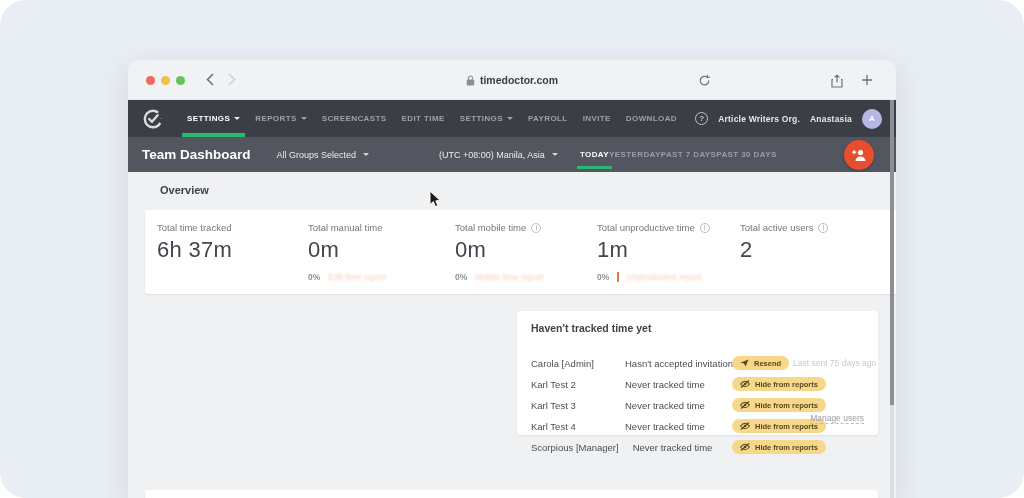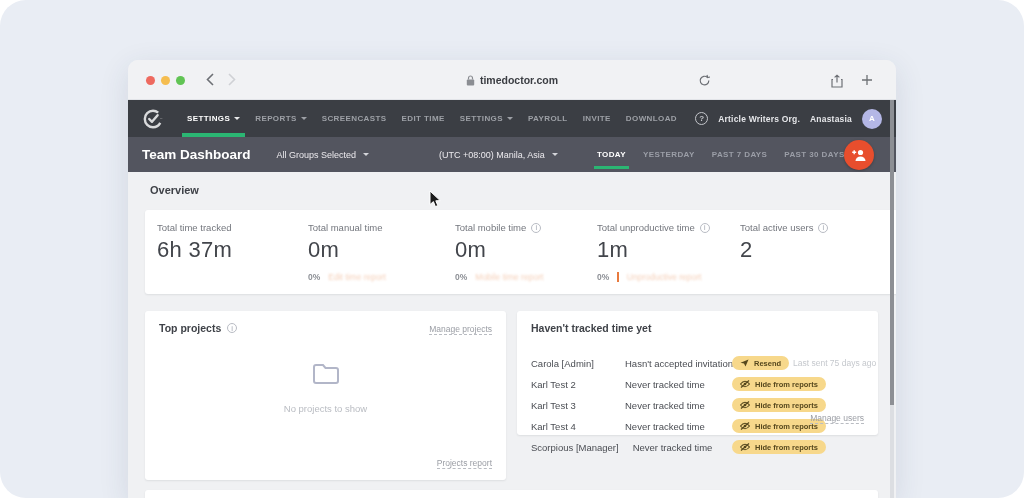--- a/index.html
+++ b/index.html
@@ -39,31 +39,31 @@
   .avatar { width:20px; height:20px; border-radius:50%; background:#b4b7e6; color:#fff;
             font-size:8px; font-weight:700; display:flex; align-items:center; justify-content:center; }
 
   
   .teambar { position:relative; height:35px; background:#53555f; display:flex; align-items:center; padding:0 14px; }
   .tb-title { font-size:13.5px; font-weight:700; color:#ffffff; margin-right:26px; white-space:nowrap; }
   .selector { display:flex; align-items:center; gap:7px; color:#eceaee; font-size:9px; white-space:nowrap; }
   .selector .chev { border-top-color:#d4d5da; }
   .sel-groups { margin-right:70px; }
   .sel-tz { margin-right:22px;justify-content:flex-end; }
-  .tab { position:relative; height:35px; display:flex; align-items:center; margin-left:17px;
+  .tab { position:relative; height:35px; display:flex; align-items:center; 
          font-size:8px; font-weight:700; letter-spacing:.4px; color:#9b9ea7; white-space:nowrap; }
   .tab.active { color:#ffffff; }
   .tab.active::after { content:""; position:absolute; left:-3px; right:-3px; bottom:3px; height:3px; background:#2bb673; }
   .add-btn { position:absolute; right:22px; top:3px; width:30px; height:30px; border-radius:50%;
              background:#e84e2d; display:flex; align-items:center; justify-content:center;
              box-shadow:0 1px 3px rgba(0,0,0,.25); }
 
   
   .content { position:absolute; top:112px; left:0; right:0; bottom:0; background:#f0f1f3; }
-  .overview-h { position:absolute; left:22px; top:12px; font-size:11px; font-weight:700; color:#3e4147; }
+  .overview-h { position:absolute; left:32px; top:12px; font-size:11px; font-weight:700; color:#3e4147; }
 
   .card { position:absolute; background:#ffffff; border-radius:3px; box-shadow:0 1px 2px rgba(50,55,70,.10); }
   .stats-card { left:17px; top:38px; width:832px; height:84px;padding-left:41px; }
   .stat { position:absolute; top:12px; }
   .stat-label { display:flex; align-items:center; gap:5px; font-size:9.5px; color:#73767d; white-space:nowrap; }
   .stat-value { margin-top:4px; font-size:22px; font-weight:400; color:#42454b; letter-spacing:.3px; }
   .info { width:10px; height:10px; border:1px solid #b9bcc4; border-radius:50%; color:#b9bcc4;
           font-size:6.5px; font-weight:700; font-style:normal; display:inline-flex; align-items:center; justify-content:center; }
   .pct { position:absolute; top:62px; display:flex; align-items:center; gap:8px; }
   .pct-num { font-size:8.5px; font-weight:700; color:#8d9096; }
@@ -255,34 +255,20 @@
           <span class="pct-num">0%</span>
           <span class="pct-link">Mobile time report</span>
         </div>
         <div class="pct" style="left:452px">
           <span class="pct-num">0%</span>
           <span class="caret"></span>
           <span class="pct-link">Unproductive report</span>
         </div>
       </div>
 
-      <div class="card panel-l">
-        <div class="panel-title">
-          <span>Top projects</span>
-          <i class="info">i</i>
-        </div>
-        <span class="plink tr">Manage projects</span>
-        <div class="folder-wrap">
-          <svg width="28" height="22" viewBox="0 0 28 22">
-            <path d="M2 4 a2 2 0 0 1 2 -2 h7 l2.5 3 H24 a2 2 0 0 1 2 2 v11 a2 2 0 0 1 -2 2 H4 a2 2 0 0 1 -2 -2 z" fill="none" stroke="#b2b6c8" stroke-width="2"></path>
-          </svg>
-        </div>
-        <div class="empty-text">No projects to show</div>
-        <span class="plink br">Projects report</span>
-      </div>
 
       <div class="card panel-r">
         <div class="panel-title">
           <span>Haven't tracked time yet</span>
         </div>
 
         <div class="row" style="top:44px">
           <span class="r-name">Carola [Admin]</span>
           <span class="r-status">Hasn't accepted invitation</span>
           <span class="pill">

